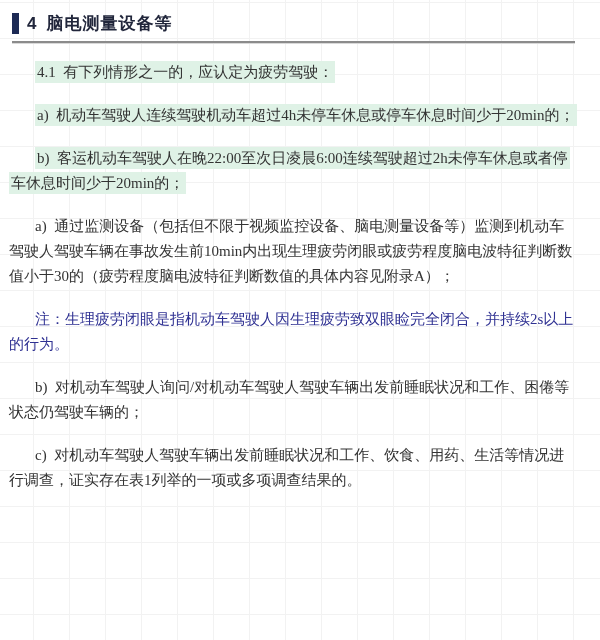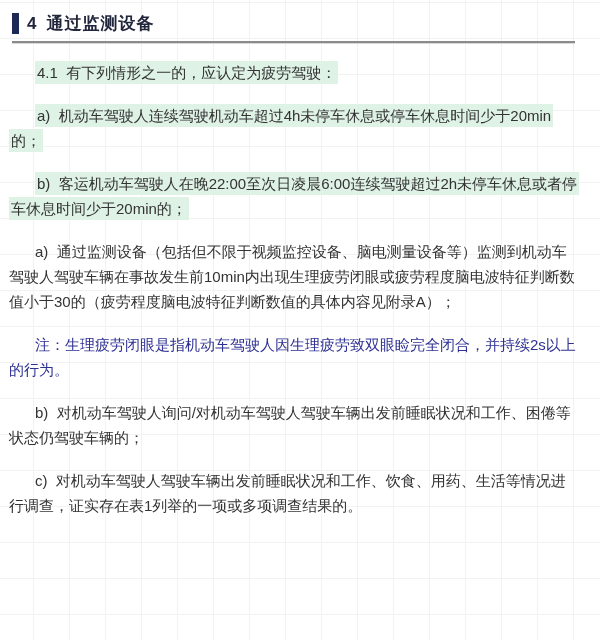--- a/index.html
+++ b/index.html
@@ -55,40 +55,41 @@
   main {
     padding: 16px 22px 0 9px;
     font-size: 15px;
     line-height: 25px;
     color: #333333;
   }
   p.para {
     margin: 0 0 18px 0;
     text-indent: 26px;
     white-space: pre-wrap;
+    font-family: Liberation Serif, serif;
   }
   .hl {
     background: #dff2e6;
     padding: 3px 2px;
     -webkit-box-decoration-break: clone;
     box-decoration-break: clone;
   }
   p.note { color: #2f3192; }
 </style>
 </head>
 <body>
 
 <div class="page">
 
   <header>
     <div class="title-row">
       <span class="accent-bar"></span>
       <h1>
         <span>4</span>
-        <span>通过监测设备</span>
+        <span>脑电测量设备等</span>
       </h1>
     </div>
     <div class="rule"></div>
   </header>
 
   <main>
     <p class="para"><span class="hl">4.1  有下列情形之一的，应认定为疲劳驾驶：</span></p>
     <p class="para"><span class="hl">a)  机动车驾驶人连续驾驶机动车超过4h未停车休息或停车休息时间少于20min的；</span></p>
     <p class="para"><span class="hl">b)  客运机动车驾驶人在晚22:00至次日凌晨6:00连续驾驶超过2h未停车休息或者停车休息时间少于20min的；</span></p>
     <p class="para">a)  通过监测设备（包括但不限于视频监控设备、脑电测量设备等）监测到机动车驾驶人驾驶车辆在事故发生前10min内出现生理疲劳闭眼或疲劳程度脑电波特征判断数值小于30的（疲劳程度脑电波特征判断数值的具体内容见附录A）；</p>

